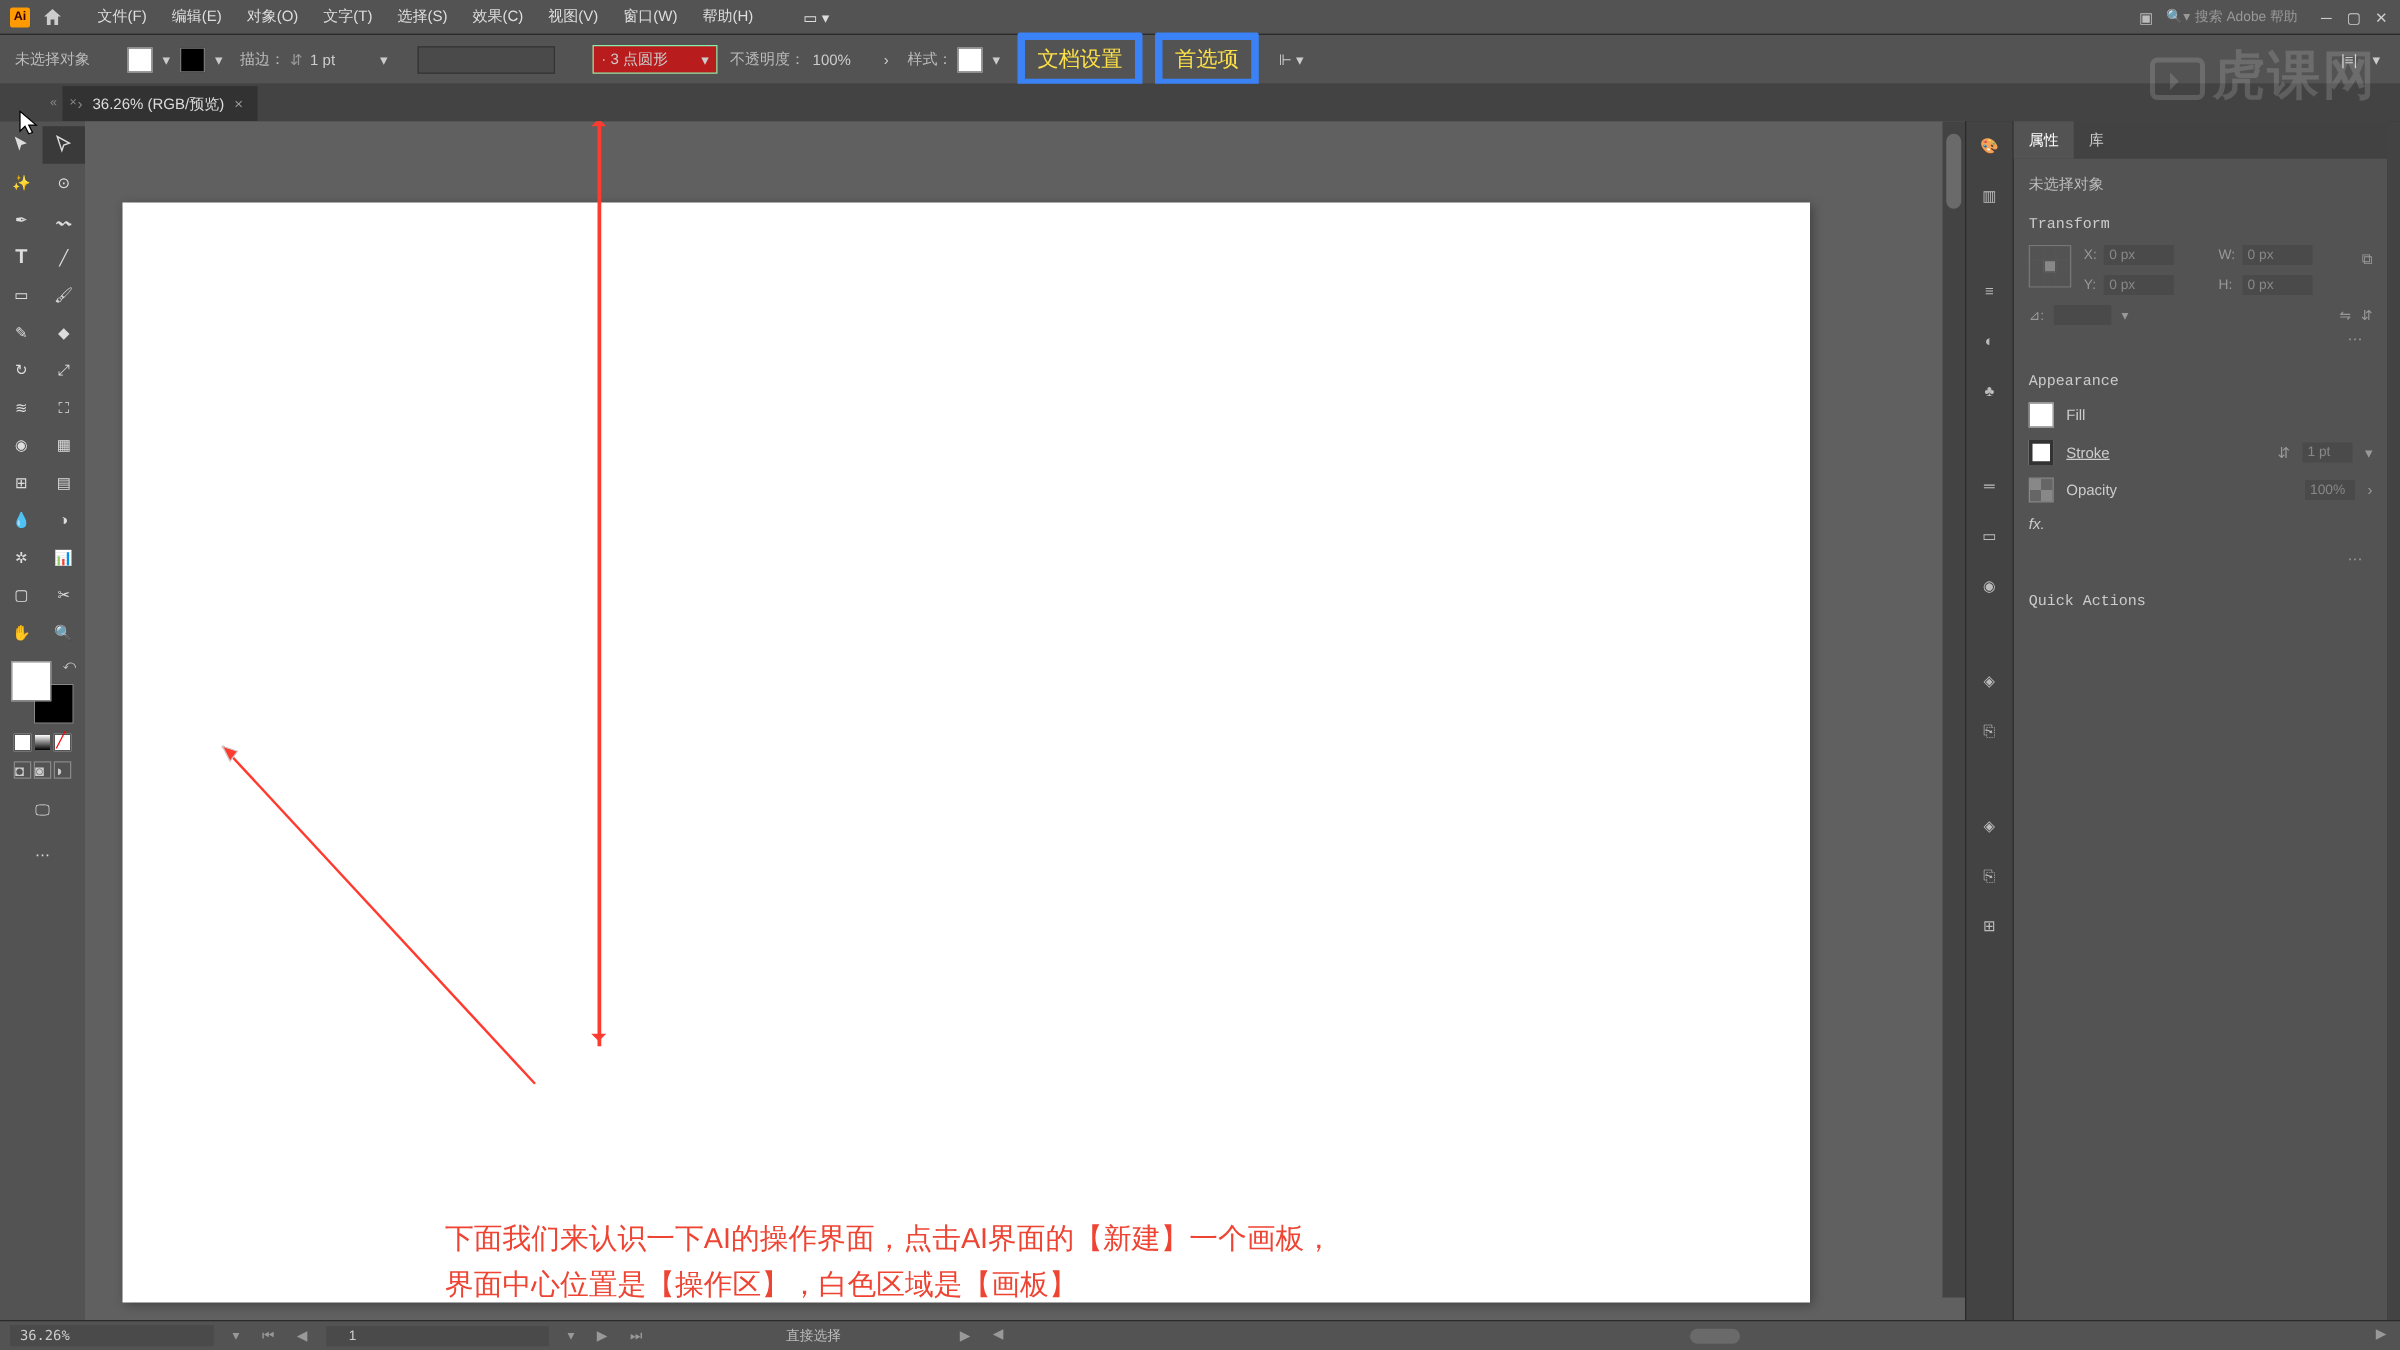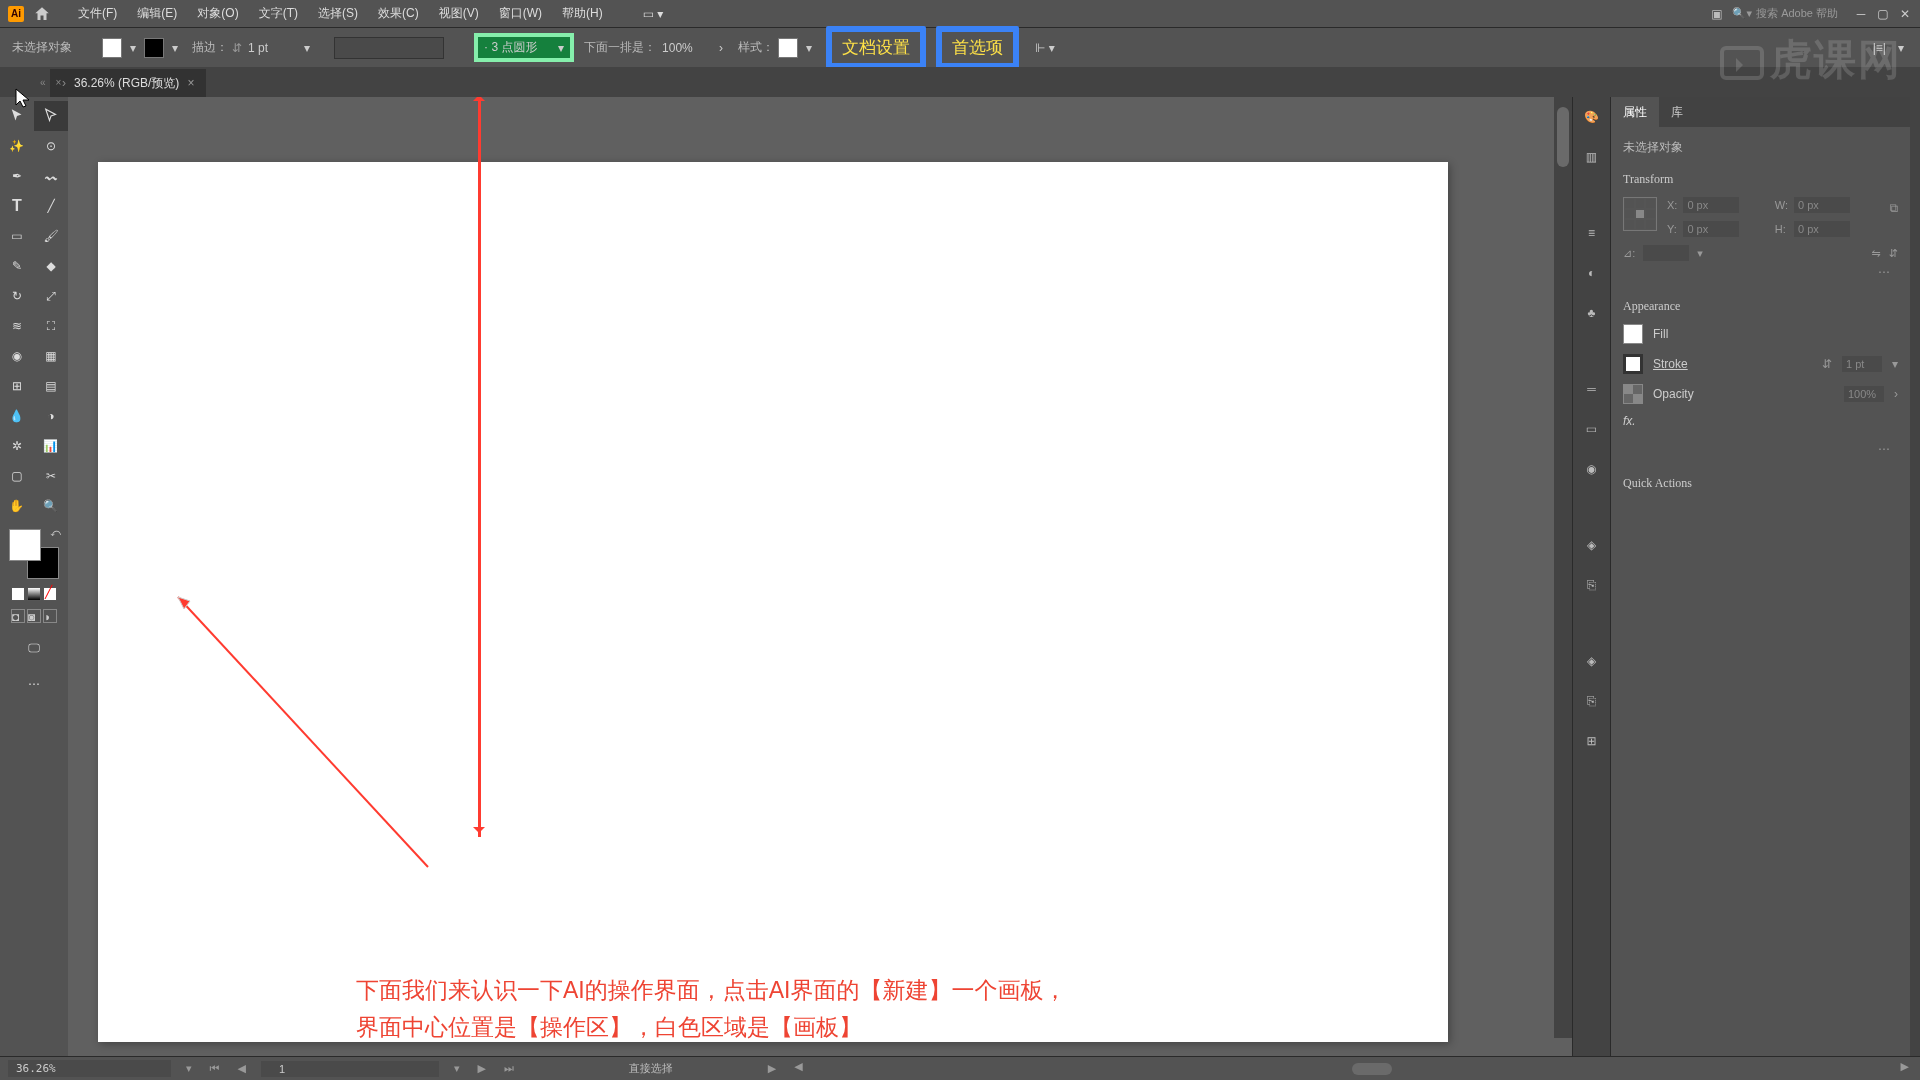--- a/index.html
+++ b/index.html
@@ -14,21 +14,21 @@
 .search-box{display:flex;align-items:center;gap:4px;color:#999;font-size:11px}
 .control-bar{height:40px;background:#535353;display:flex;align-items:center;padding:0 12px;gap:10px;border-top:1px solid #2a2a2a}
 .ctrl-label{color:#bbb;font-size:12px}
 .swatch{width:20px;height:20px;border:1px solid #777}
 .swatch.white{background:#fff}
 .swatch.black{background:#000}
 .dd{width:14px;height:14px;display:flex;align-items:center;justify-content:center;cursor:pointer;color:#ccc}
 .num-input{background:#535353;border:none;color:#ccc;width:50px;font-size:12px;padding:2px}
 .ctrl-group{display:flex;align-items:center;gap:4px}
 .ctrl-btn{padding:4px 10px;background:#535353;border:6px solid #3b82f6;color:#fde047;cursor:pointer;font-size:17px;border-radius:2px}
-.select-box{background:#15803d;border:4px solid #86efac;padding:2px 6px;display:flex;align-items:center;gap:6px;min-width:100px;font-size:12px}
+.select-box{background:#b91c1c;border:1px solid #86efac;padding:2px 6px;display:flex;align-items:center;gap:6px;min-width:100px;font-size:12px}
 .tab-bar{height:30px;background:#434343;display:flex;align-items:center;padding-left:10px;position:relative}
 .doc-tab{height:28px;background:#323232;padding:0 12px;display:flex;align-items:center;gap:8px;color:#ddd;font-size:12px;margin-top:2px}
 .tab-close{cursor:pointer;color:#999}
 .tab-bar-arrows{position:absolute;left:40px;display:flex;gap:2px;color:#888;font-size:10px}
 .main-area{display:flex;height:calc(1080px - 27px - 40px - 30px - 24px);position:relative}
 .toolbox{width:68px;background:#535353;display:flex;flex-direction:column;padding:4px 0;flex-shrink:0}
 .tool-row{display:flex;height:30px}
 .tool-btn{width:34px;height:30px;display:flex;align-items:center;justify-content:center;cursor:pointer;color:#ddd;position:relative}
 .tool-btn.active{background:#3a3a3a}
 .color-section{padding:4px;margin-top:4px}
@@ -47,21 +47,21 @@
 .right-panels{display:flex;flex-shrink:0}
 .icon-strip{width:38px;background:#434343;display:flex;flex-direction:column;align-items:center;padding:8px 0;gap:16px;border-left:1px solid #2a2a2a}
 .strip-icon{width:24px;height:24px;display:flex;align-items:center;justify-content:center;color:#bbb;cursor:pointer}
 .strip-gap{height:20px}
 .props-panel{width:300px;background:#535353;display:flex;flex-direction:column;border-left:1px solid #2a2a2a}
 .panel-tabs{display:flex;height:30px;background:#424242;align-items:center}
 .panel-tab{padding:0 12px;height:30px;display:flex;align-items:center;cursor:pointer;font-size:12px;color:#ccc}
 .panel-tab.active{background:#535353;color:#fff}
 .panel-body{padding:12px;flex:1}
 .panel-section{margin-bottom:16px}
-.panel-section-title{font-size:12px;color:#ccc;margin-bottom:10px;font-family:Liberation Serif, serif}
+.panel-section-title{font-size:12px;color:#ccc;margin-bottom:10px;font-family:Liberation Mono, monospace}
 .trans-grid{display:grid;grid-template-columns:auto 1fr auto 1fr;gap:8px 6px;align-items:center;font-family:monospace;font-size:11px;color:#999}
 .trans-ref{width:34px;height:34px;border:1px solid #777;display:grid;grid-template-columns:repeat(3,1fr);grid-template-rows:repeat(3,1fr)}
 .ref-cell{border:1px solid #555}
 .trans-input{background:#4a4a4a;border:none;color:#888;padding:2px 4px;width:56px;font-size:11px}
 .appear-row{display:flex;align-items:center;gap:10px;margin-bottom:10px;font-family:monospace;font-size:12px;color:#ccc}
 .appear-sw{width:20px;height:20px;border:1px solid #888}
 .more-dots{cursor:pointer;color:#999;text-align:right;padding:4px 8px}
 .statusbar{height:24px;background:#535353;display:flex;align-items:center;padding:0 8px;gap:12px;font-size:11px;color:#bbb;border-top:1px solid #2a2a2a}
 .zoom-sel{background:#4a4a4a;padding:2px 8px;border:none;color:#ccc;font-size:11px;font-family:monospace}
 .nav-btn{cursor:pointer;color:#999;padding:0 3px}
@@ -127,21 +127,21 @@
   <div class="ctrl-group" style="margin-left:10px">
     <div style="width:110px;height:22px;background:#4a4a4a;border:1px solid #333"></div>
   </div>
   <div class="ctrl-group" style="margin-left:20px">
     <div class="select-box">
       <span>· 3 点圆形</span>
       <span style="margin-left:auto">▾</span>
     </div>
   </div>
   <div class="ctrl-group">
-    <span class="ctrl-label">下面一排是：</span>
+    <span class="ctrl-label">不透明度：</span>
     <input class="num-input" value="100%" style="">
     <div class="dd">›</div>
   </div>
   <div class="ctrl-group">
     <span class="ctrl-label">样式：</span>
     <div class="swatch white"></div>
     <div class="dd">▾</div>
   </div>
   <button class="ctrl-btn">文档设置</button>
   <button class="ctrl-btn">首选项</button>

